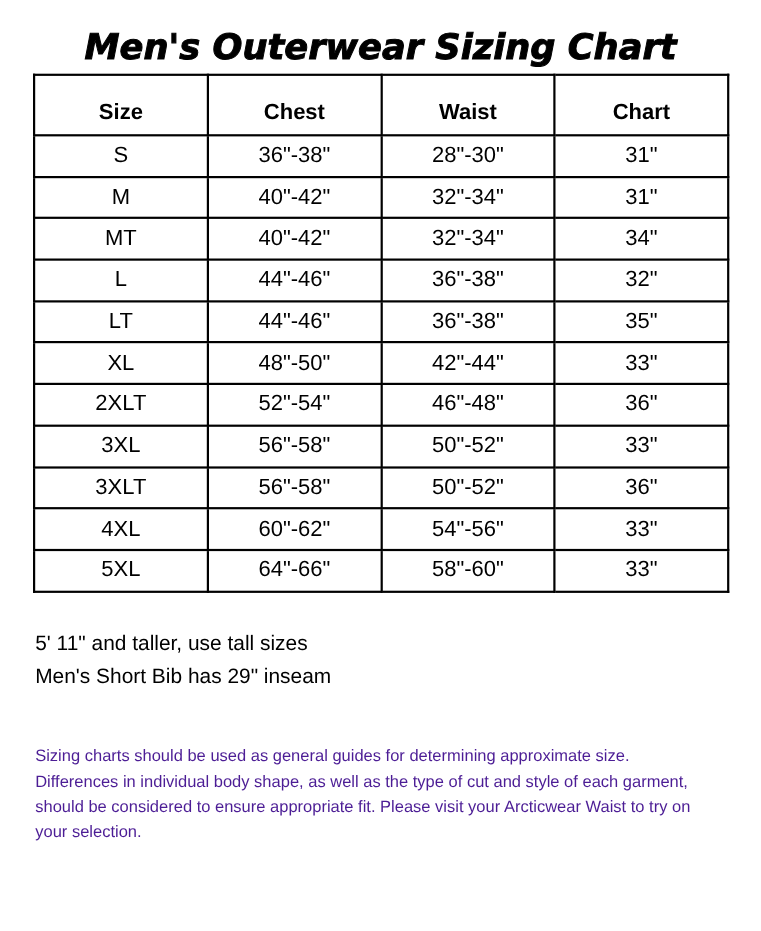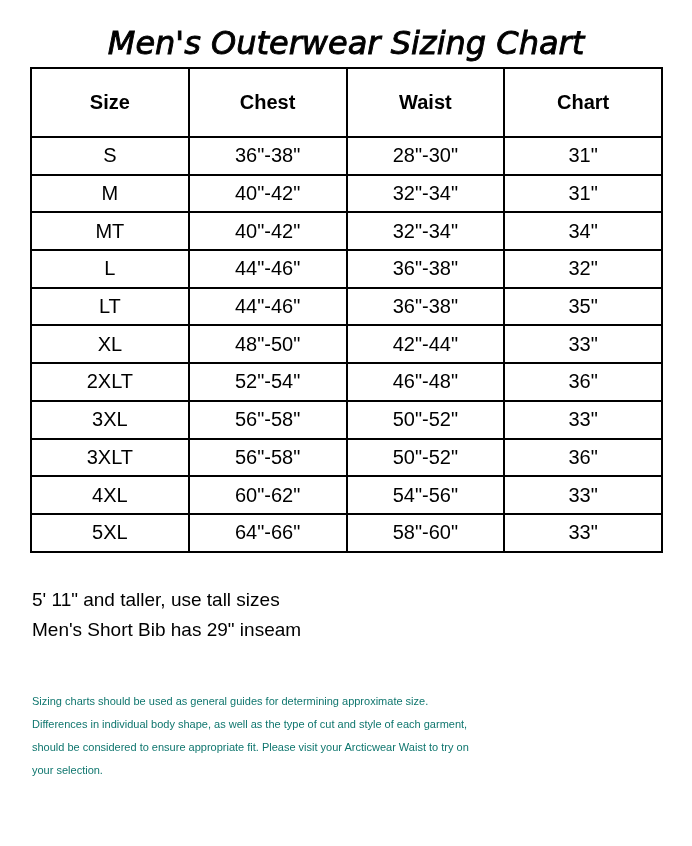--- a/index.html
+++ b/index.html
@@ -18,21 +18,21 @@
     position: relative;
     width: 692px;
     height: 846px;
     background: #ffffff;
   }
   .title {
     margin: 25px 0 0 0;
     text-align: center;
     font-family: "DejaVu Sans", sans-serif;
     font-style: italic;
-    font-weight: normal;
+    font-weight: bold;
     font-size: 32px;
     line-height: 36px;
     letter-spacing: 0px;
     -webkit-text-stroke: 0.9px #000000;
     color: #000000;
   }
   table.sizing-table {
     border-collapse: collapse;
     table-layout: fixed;
     margin: 6px 0 0 30px;
@@ -42,21 +42,21 @@
   table.sizing-table th,
   table.sizing-table td {
     border: 2px solid #000000;
     text-align: center;
     color: #000000;
     overflow: hidden;
   }
   table.sizing-table th {
     height: 45px;
     vertical-align: bottom;
-    padding: 0 0 22px 0;
+    padding: 0 0 8px 0;
     font-size: 20px;
     font-weight: bold;
   }
   table.sizing-table td {
     height: 35.7px;
     vertical-align: middle;
     padding: 0;
     font-size: 20px;
     font-weight: normal;
   }
@@ -64,23 +64,23 @@
     margin: 36px 0 0 32px;
     font-size: 19px;
     color: #000000;
   }
   .note {
     line-height: 22px;
     margin-bottom: 8px;
   }
   .disclaimer {
     margin: 49px 16px 0 32px;
-    font-size: 11px;
+    font-size: 15px;
     line-height: 23px;
-    color: #0f766e;
+    color: #4c1d95;
   }
 </style>
 </head>
 <body>
 
 <div class="page">
 
   <h1 class="title">Men's Outerwear Sizing Chart</h1>
 
   <table class="sizing-table">

